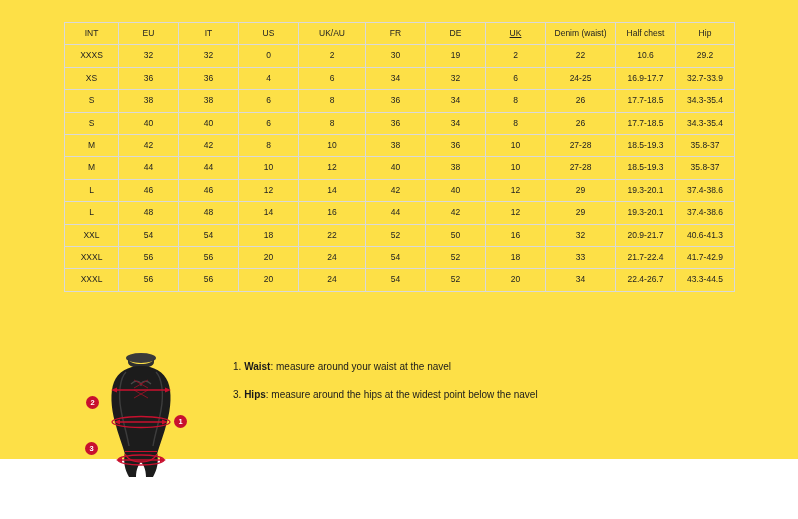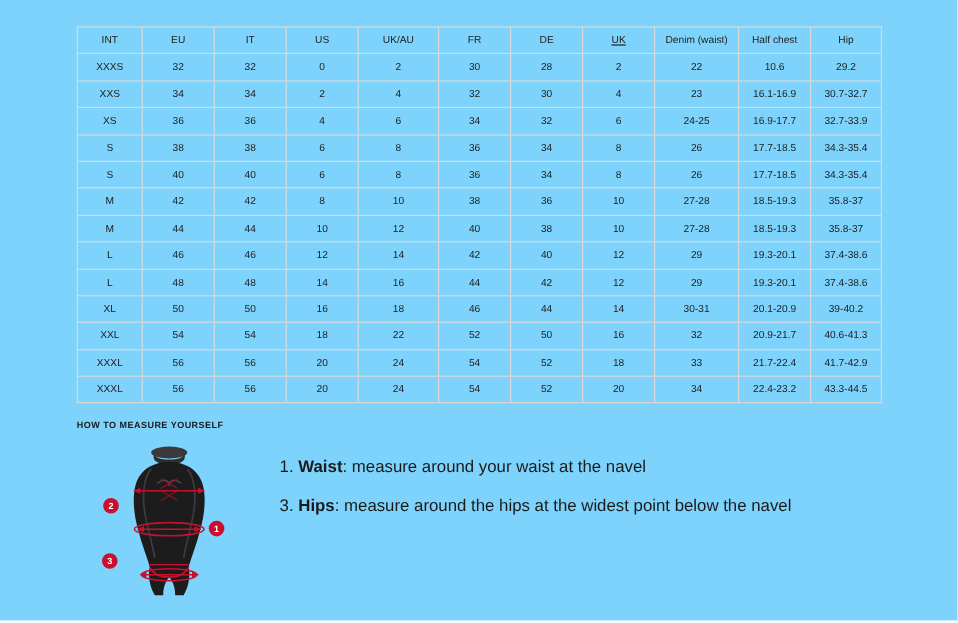--- a/index.html
+++ b/index.html
@@ -7,22 +7,22 @@
     margin: 0; padding: 0;
     width: 798px; height: 519px;
     background: #ffffff;
     font-family: "Liberation Sans", sans-serif;
     color: #1a1a1a;
     overflow: hidden;
   }
   #page {
     position: relative;
     width: 798px;
-    height: 517px;
-    background: #7dd3fc;
+    height: 459px;
+    background: #fde047;
   }
 
   
   .table-wrap {
     position: absolute;
     left: 64px;
     top: 22px;
     width: 670px;
   }
   table.size-table {
@@ -86,21 +86,21 @@
     margin-left: 20px;
     flex: 0 0 115px;
   }
   .figure-area svg { display: block; }
 
   .measure-list {
     margin-left: 34px;
     padding-top: 10px;
   }
   .measure-item {
-    font-size: 14px;
+    font-size: 10px;
     color: #1a1a1a;
     line-height: 1.3;
     margin-bottom: 15px;
     white-space: nowrap;
   }
   .measure-item .num { font-weight: 400; }
   .measure-item b { font-weight: bold; }
 
   .badge {
     position: absolute;
@@ -141,38 +141,25 @@
         </tr>
       </thead>
       <tbody>
         <tr>
           <td>XXXS</td>
           <td>32</td>
           <td>32</td>
           <td>0</td>
           <td>2</td>
           <td>30</td>
-          <td>28</td>
+          <td>19</td>
           <td>2</td>
           <td>22</td>
           <td>10.6</td>
           <td>29.2</td>
-        </tr>
-        <tr>
-          <td>XXS</td>
-          <td>34</td>
-          <td>34</td>
-          <td>2</td>
-          <td>4</td>
-          <td>32</td>
-          <td>30</td>
-          <td>4</td>
-          <td>23</td>
-          <td>16.1-16.9</td>
-          <td>30.7-32.7</td>
         </tr>
         <tr>
           <td>XS</td>
           <td>36</td>
           <td>36</td>
           <td>4</td>
           <td>6</td>
           <td>34</td>
           <td>32</td>
           <td>6</td>
@@ -252,33 +239,20 @@
           <td>14</td>
           <td>16</td>
           <td>44</td>
           <td>42</td>
           <td>12</td>
           <td>29</td>
           <td>19.3-20.1</td>
           <td>37.4-38.6</td>
         </tr>
         <tr>
-          <td>XL</td>
-          <td>50</td>
-          <td>50</td>
-          <td>16</td>
-          <td>18</td>
-          <td>46</td>
-          <td>44</td>
-          <td>14</td>
-          <td>30-31</td>
-          <td>20.1-20.9</td>
-          <td>39-40.2</td>
-        </tr>
-        <tr>
           <td>XXL</td>
           <td>54</td>
           <td>54</td>
           <td>18</td>
           <td>22</td>
           <td>52</td>
           <td>50</td>
           <td>16</td>
           <td>32</td>
           <td>20.9-21.7</td>
@@ -300,29 +274,28 @@
         <tr>
           <td>XXXL</td>
           <td>56</td>
           <td>56</td>
           <td>20</td>
           <td>24</td>
           <td>54</td>
           <td>52</td>
           <td>20</td>
           <td>34</td>
-          <td>22.4-23.2</td>
+          <td>22.4-26.7</td>
           <td>43.3-44.5</td>
         </tr>
       </tbody>
     </table>
   </div>
 
   <div class="howto">
-    <div class="howto-title">HOW TO MEASURE YOURSELF</div>
 
     <div class="howto-body">
 
       <div class="figure-area">
         <svg width="115" height="135" viewBox="0 0 115 135">
 
           <ellipse cx="57" cy="8" rx="15" ry="5" fill="#3a3a3a"></ellipse>
           <path d="M44 8 C44 16, 70 16, 70 8 L70 12 C70 20, 44 20, 44 12 Z" fill="#2e2e2e"></path>
 
           <path d="M57 16

